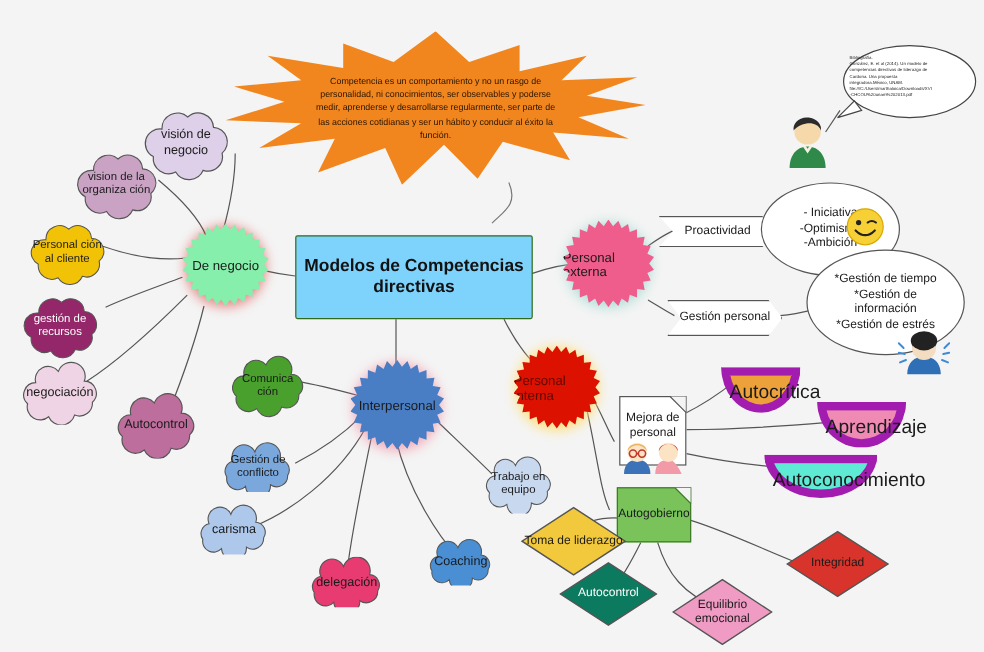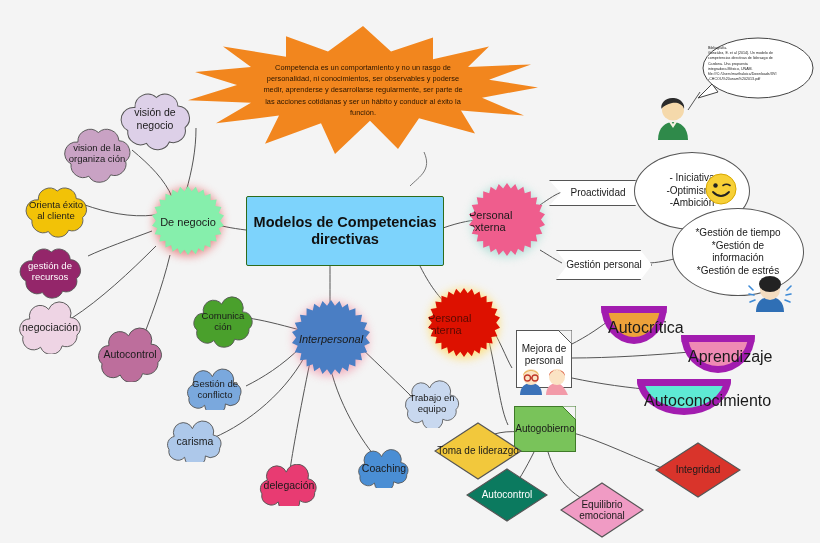--- a/index.html
+++ b/index.html
@@ -163,21 +163,21 @@
 
 <div class="burst-wrap" style="left:152px;top:186px;width:72px;height:72px;">
   <div class="burst-glow" style="left:2px;top:2px;width:68px;height:68px;background:#d33;opacity:.55;"></div>
   <div class="burst" style="position:absolute;left:0;top:0;width:100%;height:100%;background:#86efac;display:flex;align-items:center;justify-content:center;">
     <span>De negocio</span>
   </div>
 </div>
 
 <div class="burst-wrap" style="left:292px;top:300px;width:78px;height:78px;">
   <div class="burst-glow" style="left:2px;top:2px;width:74px;height:74px;background:#f08098;opacity:.6;"></div>
-  <div class="burst" style="position:absolute;left:0;top:0;width:100%;height:100%;background:#4a7ec4;display:flex;align-items:center;justify-content:center;font-style:italic;">
+  <div class="burst" style="position:absolute;left:0;top:0;width:100%;height:100%;background:#4a7ec4;display:flex;align-items:center;justify-content:center;">
     <span>Interpersonal</span>
   </div>
 </div>
 
 <div class="burst-wrap" style="left:469px;top:183px;width:76px;height:76px;">
   <div class="burst-glow" style="left:2px;top:2px;width:72px;height:72px;background:#9ed9cf;opacity:.75;"></div>
   <div class="burst" style="position:absolute;left:0;top:0;width:100%;height:100%;background:#ef5d8d;display:flex;align-items:center;justify-content:center;">
     <span>Personal externa</span>
   </div>
 </div>
@@ -200,21 +200,21 @@
   <svg width="82" height="66" viewBox="0 0 120 92">
       <path d="M32,30 A18,18 0 0,1 62,16 A18,18 0 0,1 92,28 A17,17 0 0,1 102,58 A17,17 0 0,1 80,78 A18,18 0 0,1 48,80 A18,18 0 0,1 22,62 A17,17 0 0,1 32,30 Z" fill="#c9a2c4" stroke="#555" stroke-width="1.4"></path>
     </svg>
   <div class="lbl" style="font-size:9.5px;">vision de la organiza ción</div>
 </div>
 
 <div class="cloud" style="left:18px;top:180px;width:76px;height:60px;">
   <svg width="76" height="60" viewBox="0 0 120 92">
       <path d="M32,30 A18,18 0 0,1 62,16 A18,18 0 0,1 92,28 A17,17 0 0,1 102,58 A17,17 0 0,1 80,78 A18,18 0 0,1 48,80 A18,18 0 0,1 22,62 A17,17 0 0,1 32,30 Z" fill="#f2c207" stroke="#555" stroke-width="1.4"></path>
     </svg>
-  <div class="lbl" style="font-size:9.5px;">Orienta éxito al cliente</div>
+  <div class="lbl" style="font-size:9.5px;">Personal ción al cliente</div>
 </div>
 
 <div class="cloud" style="left:12px;top:240px;width:76px;height:62px;">
   <svg width="76" height="62" viewBox="0 0 120 92">
       <path d="M32,30 A18,18 0 0,1 62,16 A18,18 0 0,1 92,28 A17,17 0 0,1 102,58 A17,17 0 0,1 80,78 A18,18 0 0,1 48,80 A18,18 0 0,1 22,62 A17,17 0 0,1 32,30 Z" fill="#94266a" stroke="#555" stroke-width="1.4"></path>
     </svg>
   <div class="lbl" style="font-size:9.5px;color:#fff;">gestión de recursos</div>
 </div>
 
 <div class="cloud" style="left:8px;top:300px;width:84px;height:54px;">

